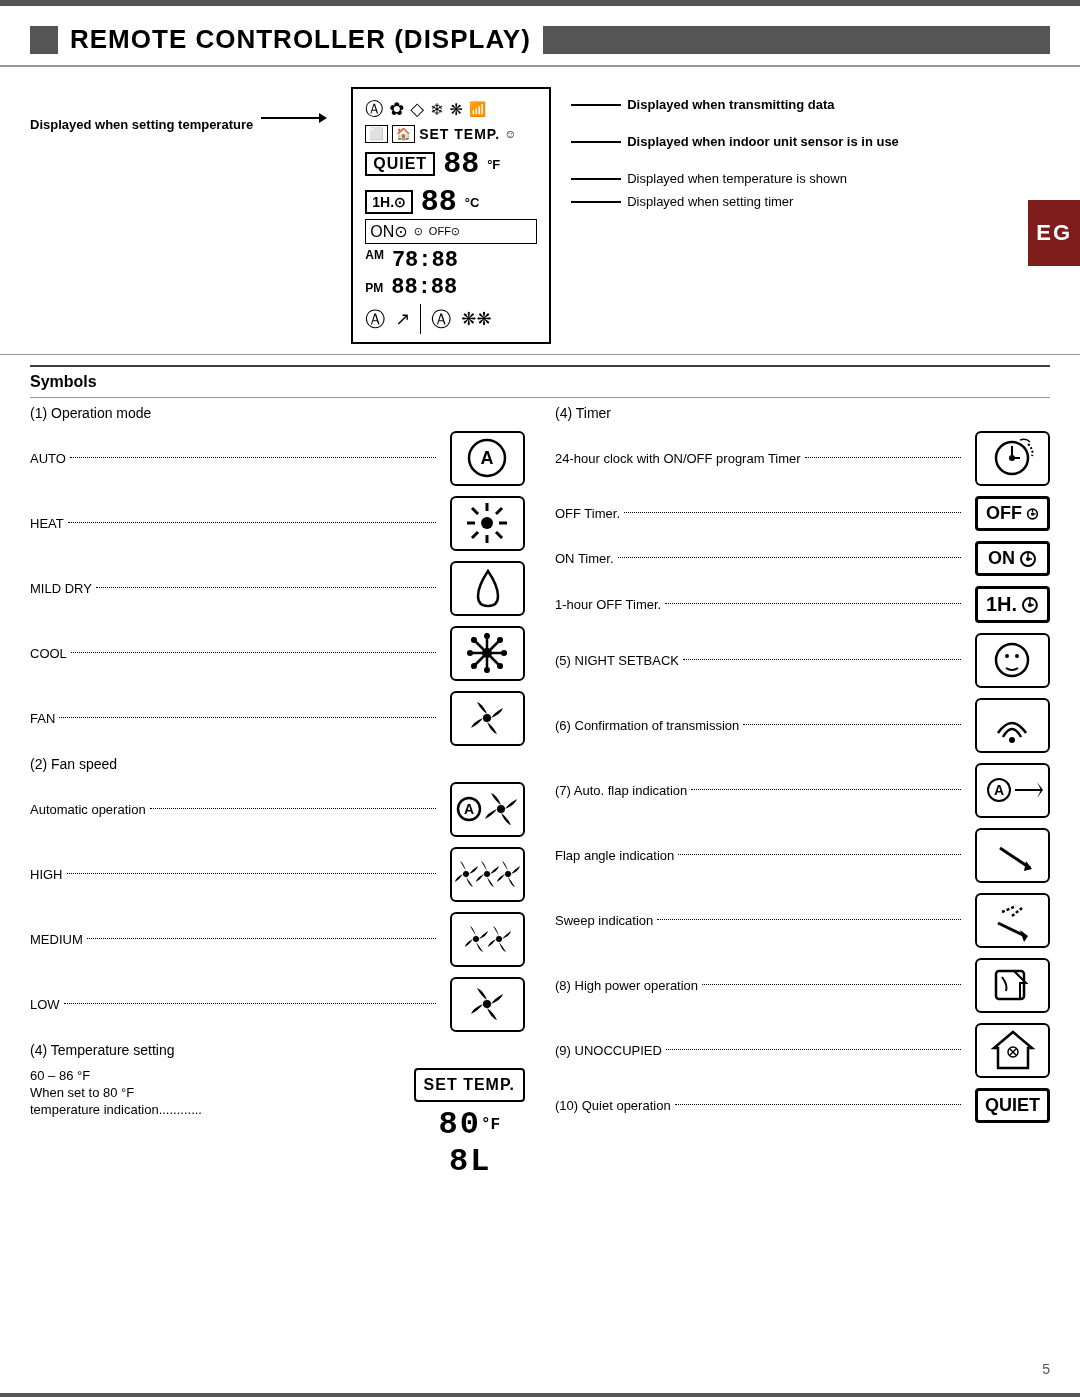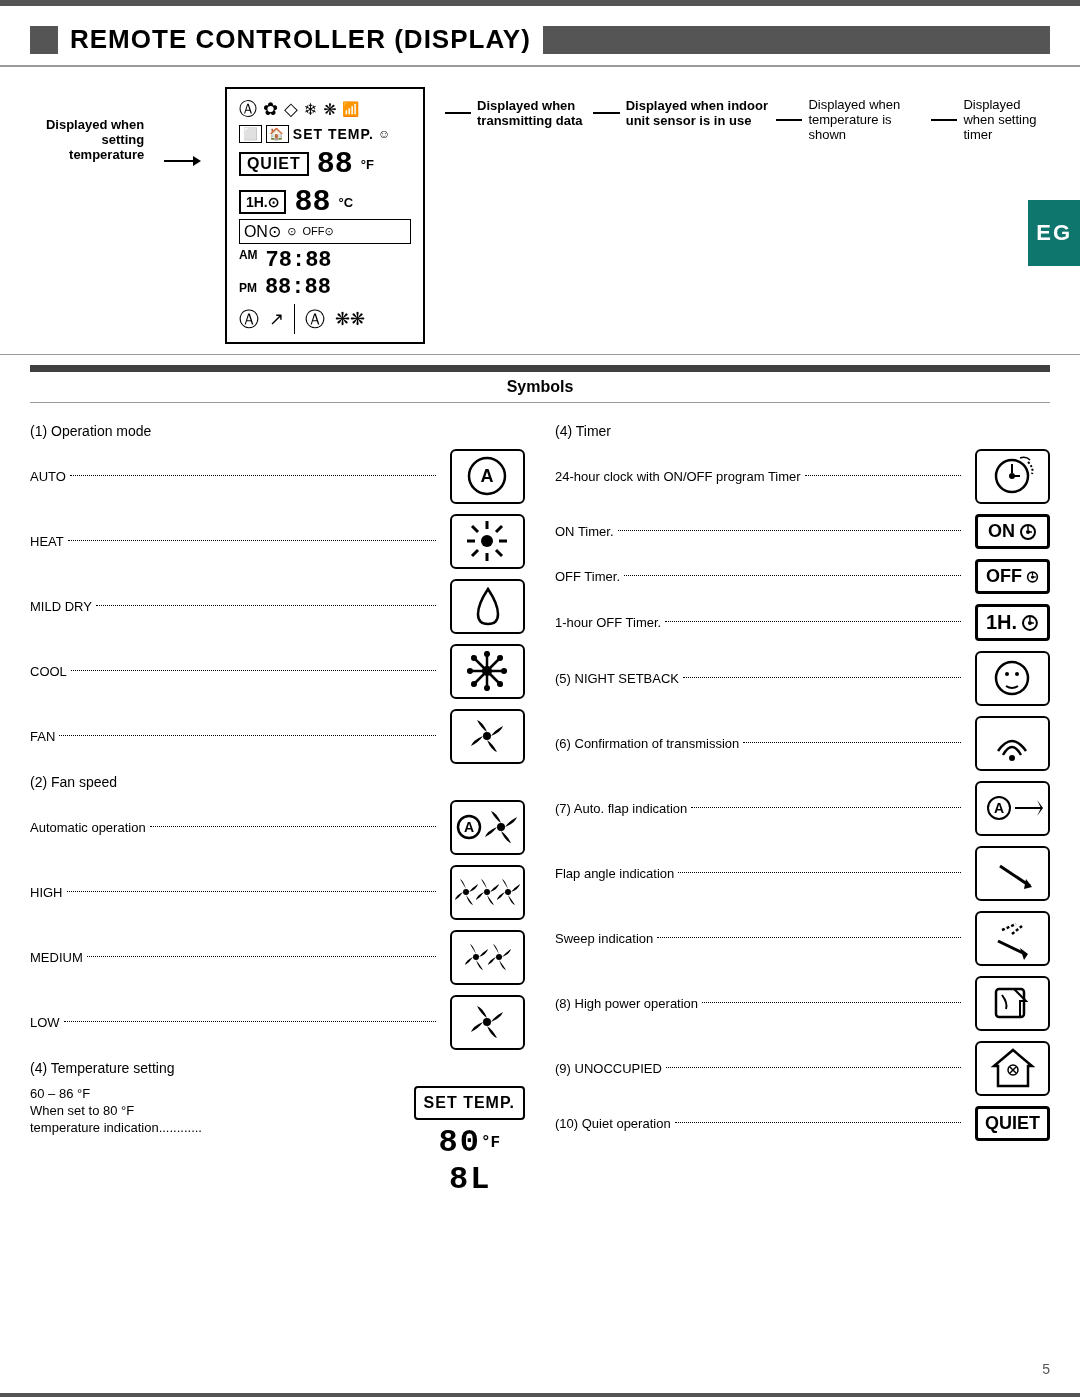--- a/index.html
+++ b/index.html
@@ -122,58 +122,57 @@
       align-items: center;
     }
     .divider-icon {
       width: 1px;
       height: 30px;
       background: #000;
     }
 
     .display-right {
       display: flex;
-      flex-direction: row;
+      flex-direction: column;
       gap: 8px;
       padding-top: 10px;
     }
     .right-label {
       font-weight: bold;
       font-size: 13px;
     }
     .right-label-normal {
       font-size: 13px;
     }
 
     
     .eg-badge {
       position: absolute;
       right: 0;
       top: 200px;
-      background: #0f766e;
+      background: #7f1d1d;
       color: #fff;
       font-weight: 900;
       font-size: 22px;
       padding: 20px 8px;
       letter-spacing: 2px;
       writing-mode: horizontal-tb;
     }
 
     
     .symbols-section {
       padding: 0 30px;
     }
     .symbols-header {
-      text-align: center;
       font-weight: 900;
       font-size: 16px;
-      border-top: 7px solid #404040;
+      border-top: 2px solid #404040;
       border-bottom: 1px solid #999;
       padding: 6px 0;
-      margin-bottom: 14px;
+      margin-bottom: 1px;
     }
 
     .symbols-grid {
       display: flex;
       gap: 30px;
     }
     .symbols-col {
       flex: 1;
     }
 
@@ -345,21 +344,21 @@
 
   <div class="title-section">
     <div class="title-bar-accent"></div>
     <h1 class="page-title">REMOTE CONTROLLER (DISPLAY)</h1>
     <div class="title-bar-accent-right"></div>
   </div>
 
   <div class="display-section">
 
     <div class="display-left">
-      <div style="display:flex;align-items:flex-end;gap:12px;">
+      <div style="display:flex;align-items:flex-start;gap:0;">
         <span class="disp-label">Displayed when setting temperature</span>
         <div style="width:60px;height:2px;background:#000;margin-left:8px;position:relative;">
           <div style="position:absolute;right:-6px;top:-4px;border-left:8px solid #000;border-top:5px solid transparent;border-bottom:5px solid transparent;"></div>
         </div>
       </div>
     </div>
 
     <div style="margin-left:10px;">
       <div class="display-center">
 
@@ -661,52 +660,52 @@
               <line x1="22" y1="19" x2="22" y2="10" stroke="#000" stroke-width="2"></line>
               <line x1="22" y1="22" x2="30" y2="22" stroke="#000" stroke-width="2"></line>
               <path d="M38 8 Q44 14 42 20" fill="none" stroke="#000" stroke-width="2" stroke-dasharray="2,2"></path>
               <path d="M30 4 Q36 2 40 6" fill="none" stroke="#000" stroke-width="1.5"></path>
             </svg>
           </div>
         </div>
 
         <div class="symbol-row">
           <div class="symbol-label">
+            <span>OFF Timer.</span>
+            <span class="dots"></span>
+          </div>
+          <div class="off-box">
+            <span>OFF</span>
+            <svg width="16" height="16" viewBox="0 0 16 16">
+              <circle cx="8" cy="8" r="6" fill="none" stroke="#000" stroke-width="2"></circle>
+              <circle cx="8" cy="8" r="2" fill="#000"></circle>
+              <line x1="8" y1="6" x2="8" y2="2" stroke="#000" stroke-width="1.5"></line>
+              <line x1="8" y1="8" x2="12" y2="8" stroke="#000" stroke-width="1.5"></line>
+            </svg>
+          </div>
+        </div>
+
+        <div class="symbol-row">
+          <div class="symbol-label">
             <span>ON Timer.</span>
             <span class="dots"></span>
           </div>
           <div class="on-box">
             <span>ON</span>
             <svg width="18" height="18" viewBox="0 0 18 18">
               <circle cx="9" cy="9" r="7" fill="none" stroke="#000" stroke-width="2"></circle>
               <circle cx="9" cy="9" r="2" fill="#000"></circle>
               <line x1="9" y1="7" x2="9" y2="3" stroke="#000" stroke-width="1.5"></line>
               <line x1="9" y1="9" x2="13" y2="9" stroke="#000" stroke-width="1.5"></line>
             </svg>
           </div>
         </div>
 
         <div class="symbol-row">
           <div class="symbol-label">
-            <span>OFF Timer.</span>
-            <span class="dots"></span>
-          </div>
-          <div class="off-box">
-            <span>OFF</span>
-            <svg width="16" height="16" viewBox="0 0 16 16">
-              <circle cx="8" cy="8" r="6" fill="none" stroke="#000" stroke-width="2"></circle>
-              <circle cx="8" cy="8" r="2" fill="#000"></circle>
-              <line x1="8" y1="6" x2="8" y2="2" stroke="#000" stroke-width="1.5"></line>
-              <line x1="8" y1="8" x2="12" y2="8" stroke="#000" stroke-width="1.5"></line>
-            </svg>
-          </div>
-        </div>
-
-        <div class="symbol-row">
-          <div class="symbol-label">
             <span>1-hour OFF Timer.</span>
             <span class="dots"></span>
           </div>
           <div class="oneh-box">
             <span>1H.</span>
             <svg width="18" height="18" viewBox="0 0 18 18">
               <circle cx="9" cy="9" r="7" fill="none" stroke="#000" stroke-width="2"></circle>
               <circle cx="9" cy="9" r="2" fill="#000"></circle>
               <line x1="9" y1="7" x2="9" y2="3" stroke="#000" stroke-width="1.5"></line>
               <line x1="9" y1="9" x2="13" y2="9" stroke="#000" stroke-width="1.5"></line>

